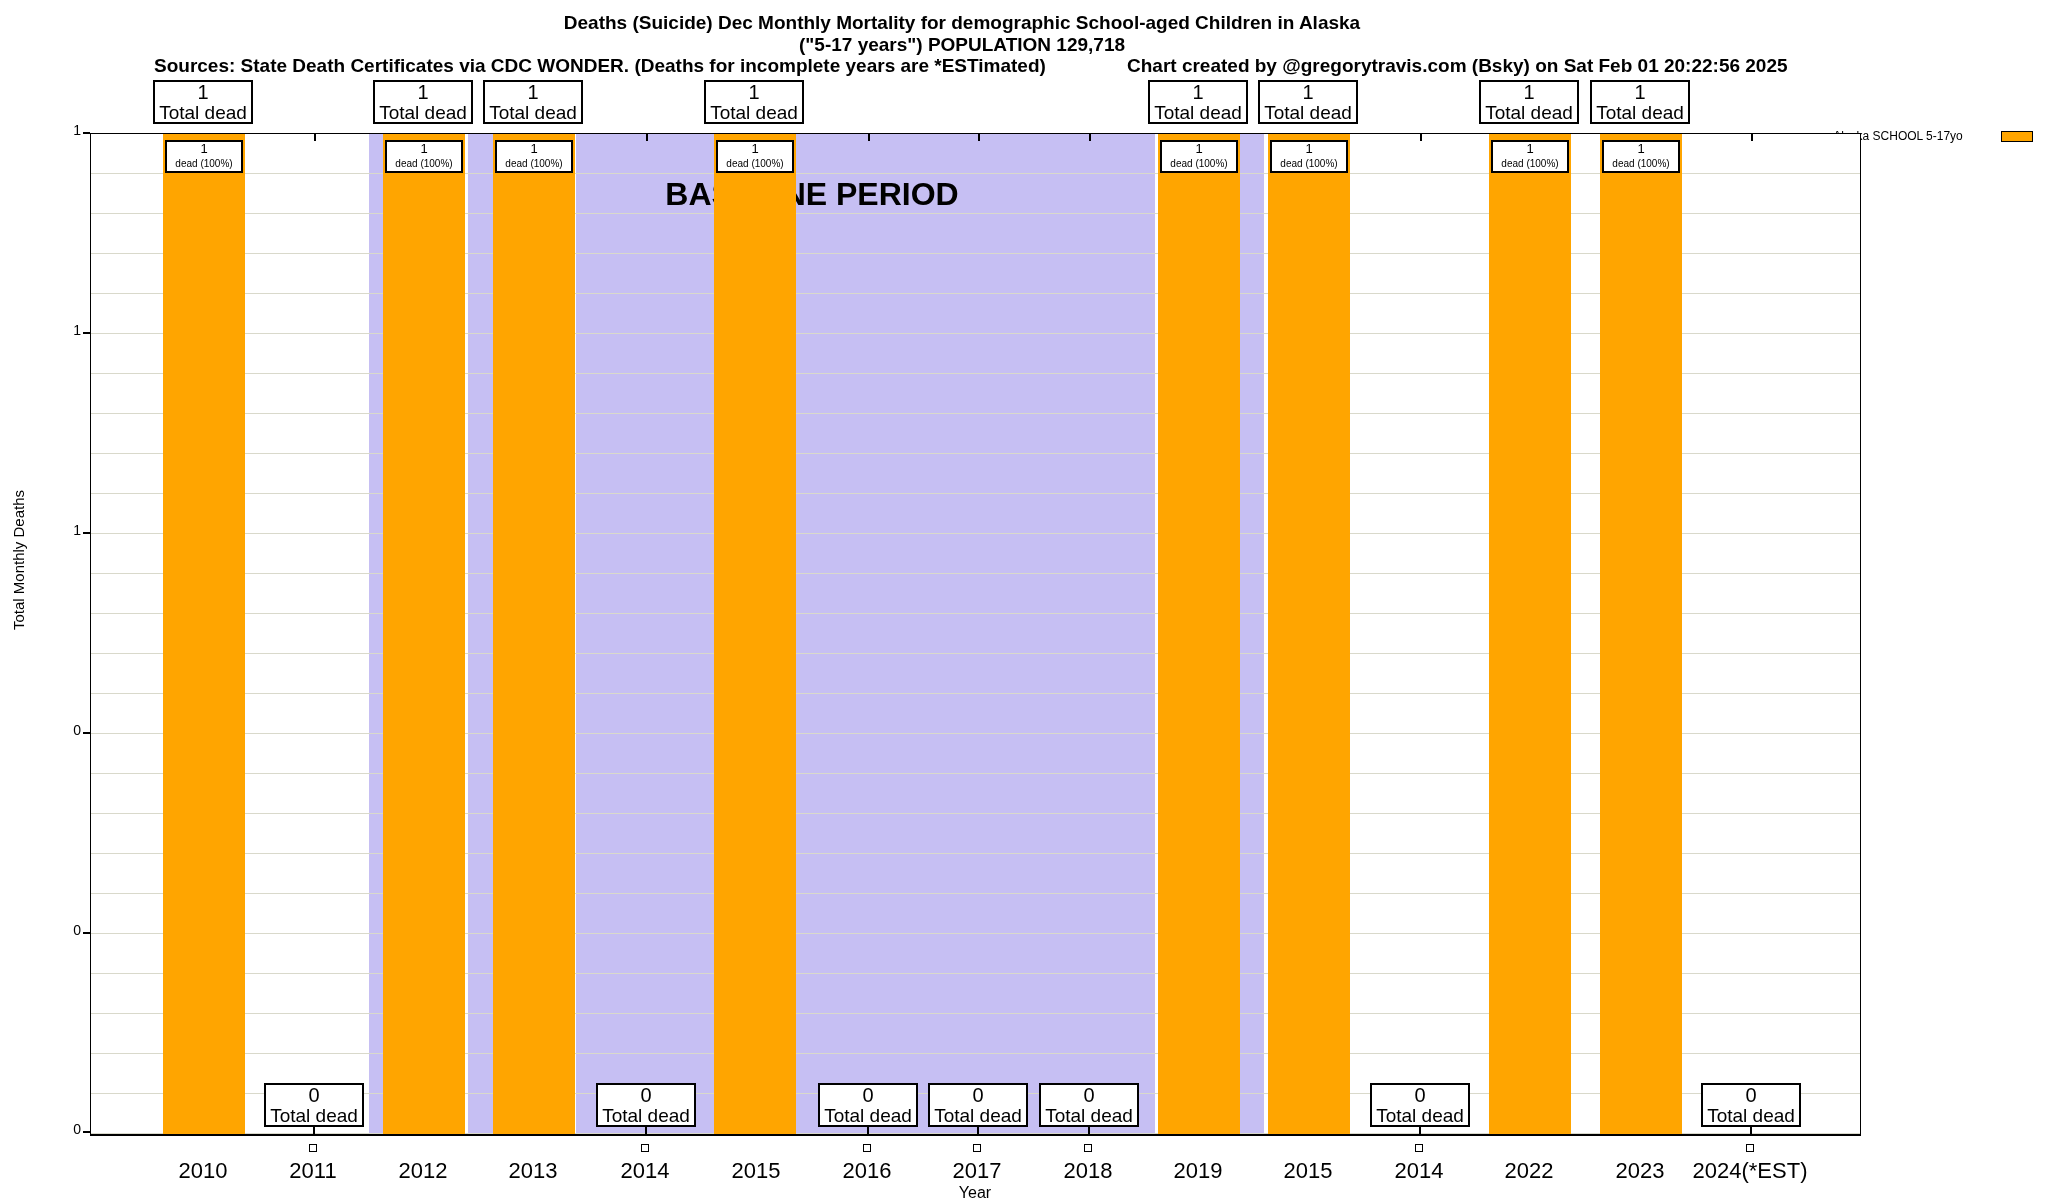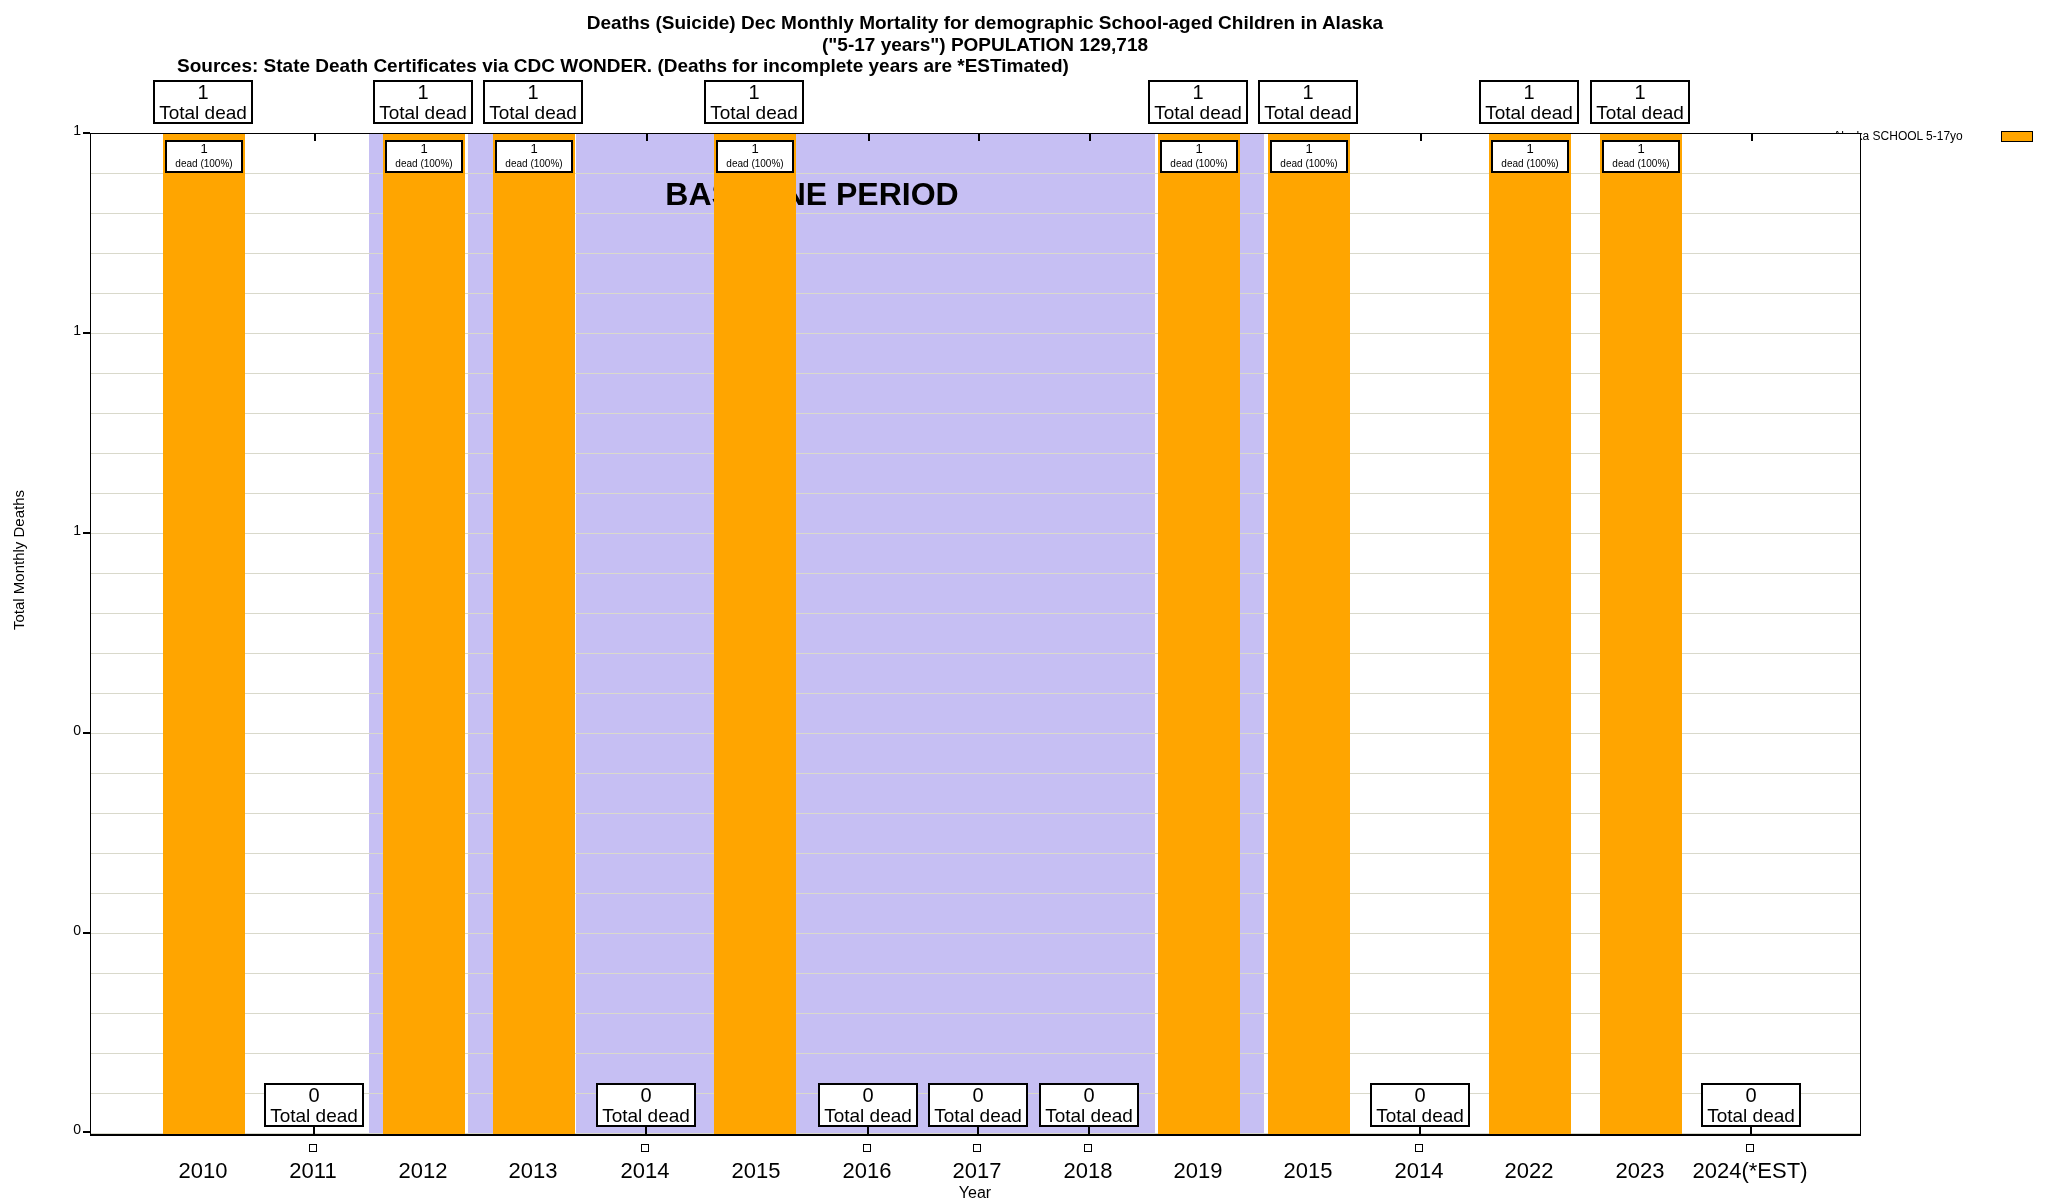--- a/index.html
+++ b/index.html
@@ -1,19 +1,19 @@
 <!DOCTYPE html>
 <html><head>
 <meta charset="utf-8">
 <style>
   html,body{margin:0;padding:0;background:#fff;}
   #canvas{position:relative;width:2048px;height:1200px;background:#fff;
           font-family:"Liberation Sans",sans-serif;color:#000;overflow:hidden;}
   .abs{position:absolute;}
-  .hdr{font-size:19px;font-weight:bold;white-space:nowrap;height:22px;margin-left:23px;}
+  .hdr{font-size:19px;font-weight:bold;white-space:nowrap;height:22px;}
   .hdr-center{left:0;width:1924px;text-align:center;}
   #plot{left:90px;top:133px;width:1769px;height:1000px;
         border-top:1px solid #000;border-left:1px solid #000;border-right:1px solid #000;
         border-bottom:2px solid #000;background:#fff;}
   .shade{top:0;height:1000px;background:#c6bff3;z-index:1;}
   #gridlines{left:0;top:0;width:100%;height:1000px;z-index:2;
      background:repeating-linear-gradient(to bottom,transparent 0px,transparent 39px,#d9d9cb 39px,#d9d9cb 40px);}
   .toptick{top:0;width:2px;height:7px;background:#000;z-index:3;}
   .bar{top:0;width:82px;height:1000px;background:#ffa500;z-index:5;}
   .innerbox{left:2px;top:6px;width:78px;height:33px;box-sizing:border-box;
@@ -40,20 +40,21 @@
                  border:1px solid #000;background:#ffa500;}
 </style>
 </head>
 <body>
 
 <div id="canvas">
 
   <div class="abs hdr hdr-center" style="top:12px">Deaths (Suicide) Dec Monthly Mortality for demographic School-aged Children in Alaska</div>
   <div class="abs hdr hdr-center" style="top:34px">("5-17 years") POPULATION 129,718</div>
   <div class="abs hdr" style="left:154px;top:55px">Sources: State Death Certificates via CDC WONDER. (Deaths for incomplete years are *ESTimated)</div>
+  <div class="abs hdr" style="left:1127px;top:55px">Chart created by @gregorytravis.com (Bsky) on Sat Feb 01 20:22:56 2025</div>
 
   <div class="abs" id="legend-label">Alaska SCHOOL 5-17yo</div>
   <div class="abs" id="legend-swatch"></div>
 
   <div class="abs" id="ylab">Total Monthly Deaths</div>
   <div class="abs" id="xlab">Year</div>
 
   <div class="abs yticklbl" style="top:122px">1</div>
   <div class="abs yticklbl" style="top:322px">1</div>
   <div class="abs yticklbl" style="top:522px">1</div>

